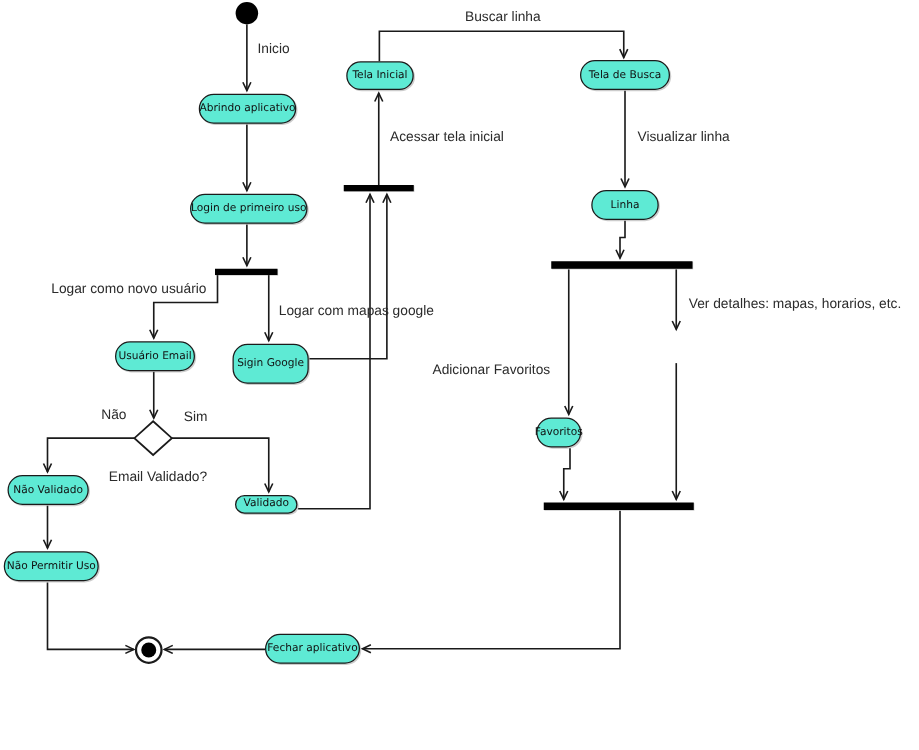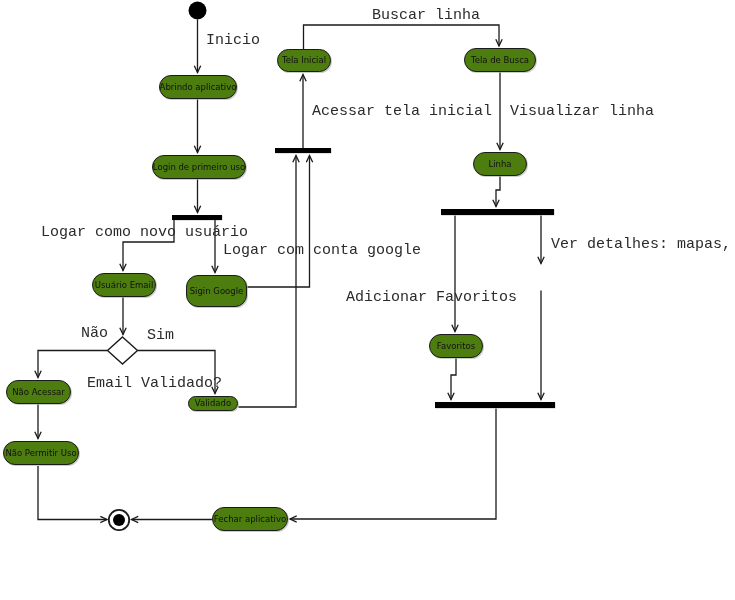--- a/index.html
+++ b/index.html
@@ -3,30 +3,30 @@
 <meta charset="utf-8">
 <style>
   html,body{margin:0;padding:0;background:#fff;}
   .canvas{
     position:relative;width:735px;height:600px;background:#ffffff;
     font-family:"DejaVu Sans",sans-serif;overflow:hidden;
   }
   .edges-svg{position:absolute;left:0;top:0;width:735px;height:600px;}
   .node{
     position:absolute;box-sizing:border-box;
-    border:1.5px solid #1b1b1b;border-radius:12px;background:#4d7c0f;
+    border:1.5px solid #1b1b1b;border-radius:12px;background:#5eead4;
     display:flex;align-items:center;justify-content:center;
     font-size:8.5px;color:#111;white-space:nowrap;
     box-shadow:1px 1px 0 rgba(110,110,110,0.35);
     line-height:1;
   }
   .bar{position:absolute;background:#000;box-shadow:0.5px 0.5px 0 rgba(110,110,110,0.4);}
   .elabel{
-    position:absolute;font-family:Liberation Mono, monospace;
-    font-size:15px;color:#2b2b2b;white-space:nowrap;line-height:1.1;
+    position:absolute;font-family:Liberation Sans, sans-serif;
+    font-size:11px;color:#2b2b2b;white-space:nowrap;line-height:1.1;
   }
 </style>
 </head>
 <body>
 
 <div class="canvas">
 
   <svg class="edges-svg" viewBox="0 0 735 600" xmlns="http://www.w3.org/2000/svg">
     <defs>
       <marker id="arr" markerWidth="10" markerHeight="9" refX="7.5" refY="4" orient="auto" markerUnits="userSpaceOnUse">
@@ -67,34 +67,34 @@
 
   <div class="bar" style="left:172px;top:215px;width:50px;height:5px"></div>
   <div class="bar" style="left:275px;top:148px;width:56px;height:5px"></div>
   <div class="bar" style="left:441px;top:209px;width:113px;height:6px"></div>
   <div class="bar" style="left:435px;top:402px;width:120px;height:6px"></div>
 
   <div class="node" style="left:152px;top:155px;width:94px;height:24px">Login de primeiro uso</div>
   <div class="node" style="left:159px;top:75px;width:78px;height:24px">Abrindo aplicativo</div>
   <div class="node" style="left:92px;top:273px;width:64px;height:24px">Usuário Email</div>
   <div class="node" style="left:186px;top:275px;width:61px;height:32px">Sigin Google</div>
-  <div class="node" style="left:6px;top:380px;width:65px;height:24px">Não Acessar</div>
+  <div class="node" style="left:6px;top:380px;width:65px;height:24px">Não Validado</div>
   <div class="node" style="left:188px;top:396px;width:50px;height:15px">Validado</div>
   <div class="node" style="left:3px;top:441px;width:76px;height:24px">Não Permitir Uso</div>
   <div class="node" style="left:212px;top:507px;width:76px;height:24px">Fechar aplicativo</div>
   <div class="node" style="left:277px;top:49px;width:54px;height:23px">Tela Inicial</div>
   <div class="node" style="left:464px;top:48px;width:72px;height:24px">Tela de Busca</div>
   <div class="node" style="left:473px;top:152px;width:54px;height:24px">Linha</div>
-  <div class="node" style="left:429px;top:334px;width:54px;height:24px">Favoritos</div>
+  <div class="node" style="left:429px;top:334px;width:36px;height:24px">Favoritos</div>
 
   <div class="elabel" style="left:206px;top:33px">Inicio</div>
   <div class="elabel" style="left:372px;top:8px">Buscar linha</div>
   <div class="elabel" style="left:312px;top:104px">Acessar tela inicial</div>
   <div class="elabel" style="left:510px;top:104px">Visualizar linha</div>
   <div class="elabel" style="left:41px;top:225px">Logar como novo usuário</div>
-  <div class="elabel" style="left:223px;top:243px">Logar com conta google</div>
+  <div class="elabel" style="left:223px;top:243px">Logar com mapas google</div>
   <div class="elabel" style="left:81px;top:326px">Não</div>
   <div class="elabel" style="left:147px;top:328px">Sim</div>
   <div class="elabel" style="left:87px;top:376px">Email Validado?</div>
   <div class="elabel" style="left:551px;top:237px">Ver detalhes: mapas, horarios, etc.</div>
   <div class="elabel" style="left:346px;top:290px">Adicionar Favoritos</div>
 
 </div>
 
 </body></html>

